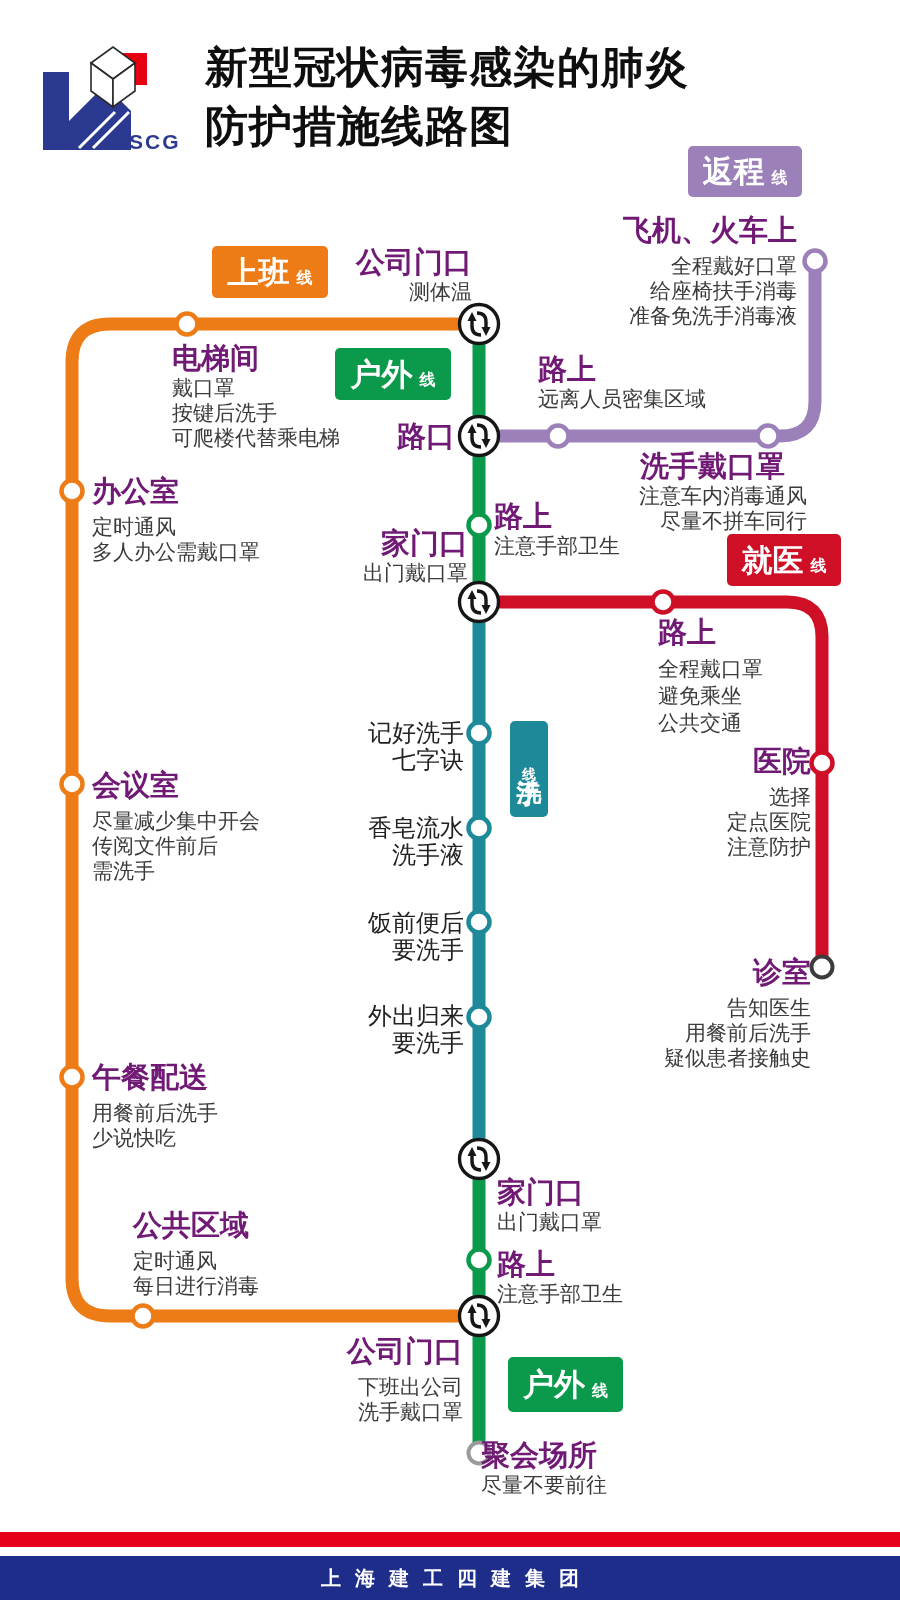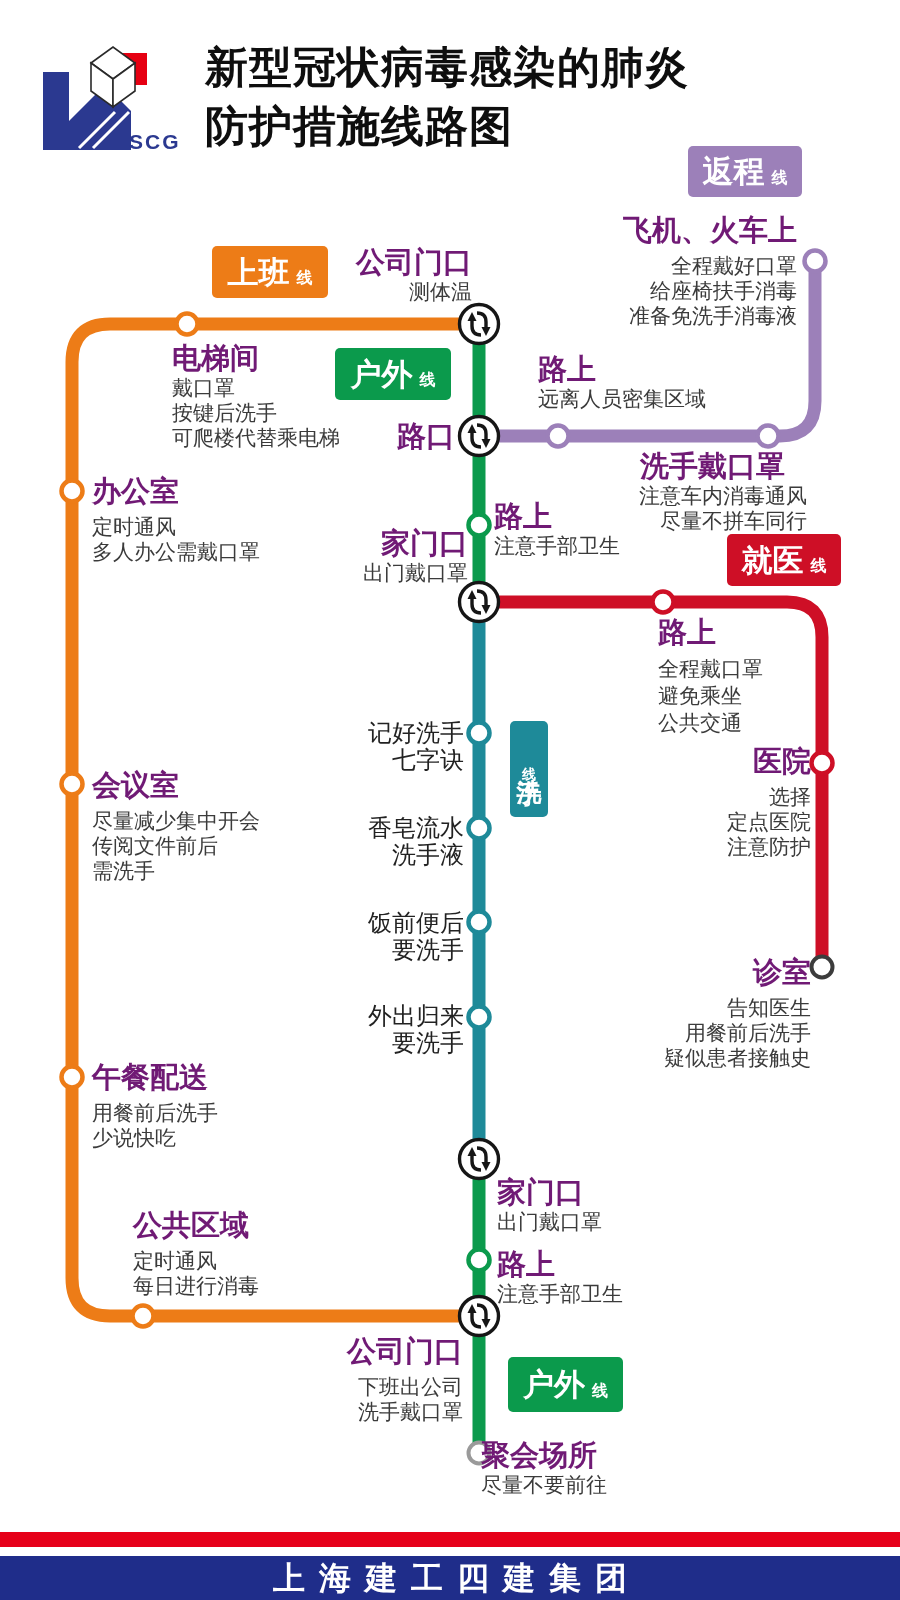--- a/index.html
+++ b/index.html
@@ -26,21 +26,21 @@
   .station .title{font-size:29px;font-weight:700;color:#701a75;line-height:34px;}
   .station .note{font-size:21px;color:#3b3b3b;line-height:25px;}
   .station .gap{height:6px;}
   .wash .note{font-size:24px;color:#222;line-height:27px;}
   .footer-red{position:absolute;left:0;top:1532px;width:900px;height:15px;}
   .footer-blue{
     position:absolute;left:0;top:1556px;width:900px;height:44px;
     display:flex;align-items:center;justify-content:center;
   }
   .footer-blue .txt{
-    color:#fff;font-size:32px;font-weight:700;letter-spacing:14px;padding-left:14px;line-height:44px;
+    color:#fff;font-size:20px;font-weight:700;letter-spacing:14px;padding-left:14px;line-height:44px;
   }
 </style>
 </head>
 <body>
 
 <div id="canvas">
 
   <svg class="map" width="900" height="1600" viewBox="0 0 900 1600">
     <defs>
       <g id="xfer">

